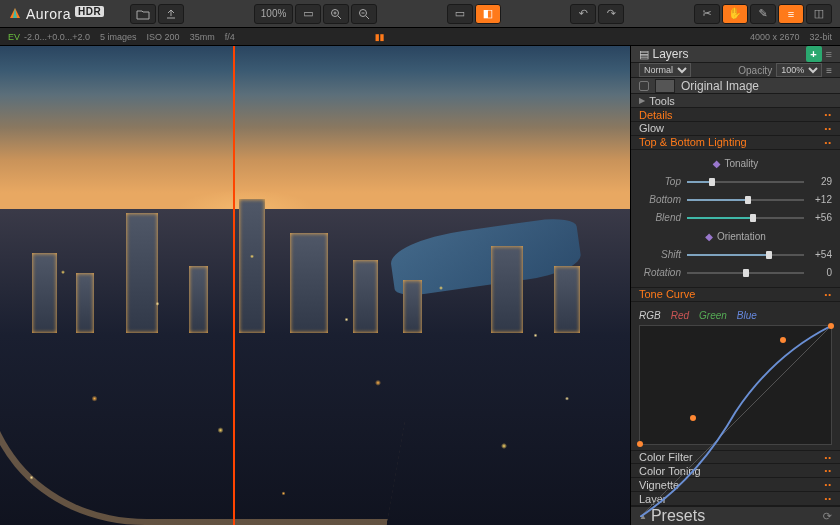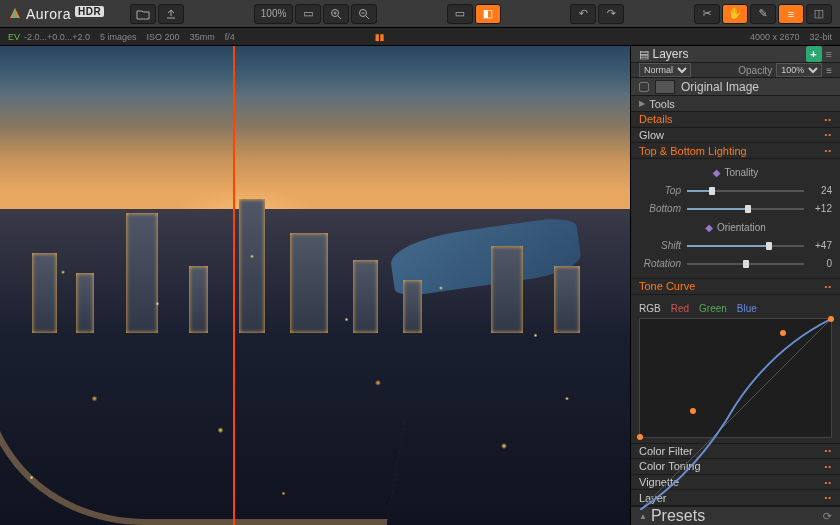--- a/index.html
+++ b/index.html
@@ -85,21 +85,21 @@
   .sub-title .dia { color: #9977cc; margin-right: 4px; }
 
   .slider-row { display: flex; align-items: center; height: 18px; gap: 6px; font-size: 10px; color: #999; }
   .slider-row .slbl { width: 42px; text-align: right; font-style: italic; }
   .slider-row .sval { width: 22px; text-align: right; color: #bbb; }
   .slider { flex: 1; height: 2px; background: #555; position: relative; cursor: pointer; }
   .slider .fill { position: absolute; top: 0; left: 0; height: 100%; background: #7fa4c0; }
   .slider.teal .fill { background: #3fb8a8; }
   .slider .thumb { position: absolute; top: -3px; width: 6px; height: 8px; background: #ddd; border-radius: 1px; margin-left: -3px; }
 
-  .curve-tabs { display: flex; gap: 10px; font-size: 10px; margin: 4px 0; }
+  .curve-tabs { display: flex; gap: 10px; font-size: 10px; margin: 4px 0; font-style: italic; }
   .curve-tabs span { color: #666; cursor: pointer; }
   .curve-tabs span.active { color: #ccc; }
   .curve-tabs span.red { color: #cc5555; }
   .curve-tabs span.green { color: #55aa55; }
   .curve-tabs span.blue { color: #6688dd; }
 
   .curve-box { width: 100%; height: 120px; background: #1e1e1e; border: 1px solid #444; position: relative; }
   .curve-box .diag { position: absolute; inset: 0; }
   .curve-box .pt { position: absolute; width: 6px; height: 6px; background: #ff8833; border-radius: 50%; margin: -3px; }
 
@@ -265,40 +265,48 @@
       </div>
       <div class="section-body">
         <div class="sub-title"><span class="dia">◆</span><span>Tonality</span></div>
 
         <div class="slider-row">
           <span class="slbl">Top</span>
           <div class="slider">
               <div class="fill" style="width:21%"></div>
               <div class="thumb" style="left:21%"></div>
             </div>
-          <span class="sval">24</span>
+          <span class="sval">29</span>
         </div>
         <div class="slider-row">
           <span class="slbl">Bottom</span>
           <div class="slider">
               <div class="fill" style="width:52%"></div>
               <div class="thumb" style="left:52%"></div>
             </div>
           <span class="sval">+12</span>
         </div>
+        <div class="slider-row">
+          <span class="slbl">Blend</span>
+          <div class="slider teal">
+              <div class="fill" style="width:56%"></div>
+              <div class="thumb" style="left:56%"></div>
+            </div>
+          <span class="sval">+56</span>
+        </div>
 
         <div class="sub-title"><span class="dia">◆</span><span>Orientation</span></div>
 
         <div class="slider-row">
           <span class="slbl">Shift</span>
           <div class="slider">
               <div class="fill" style="width:70%"></div>
               <div class="thumb" style="left:70%"></div>
             </div>
-          <span class="sval">+47</span>
+          <span class="sval">+54</span>
         </div>
         <div class="slider-row">
           <span class="slbl">Rotation</span>
           <div class="slider">
               <div class="thumb" style="left:50%"></div>
             </div>
           <span class="sval">0</span>
         </div>
       </div>
 

